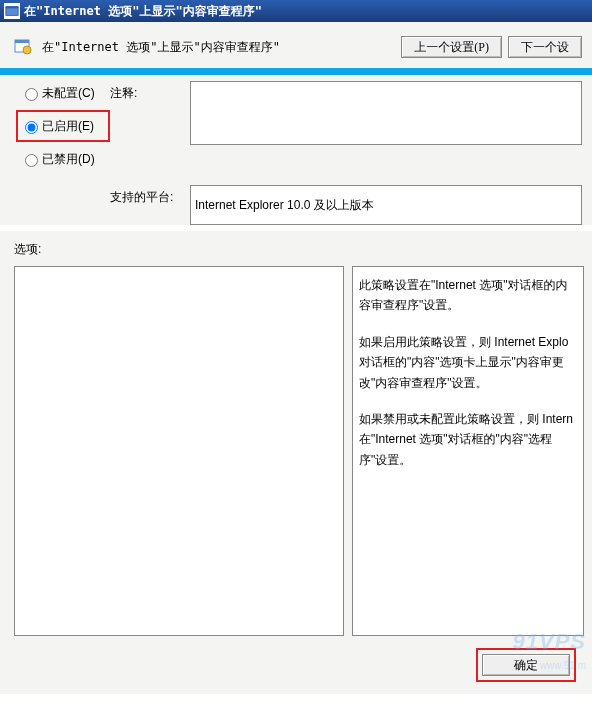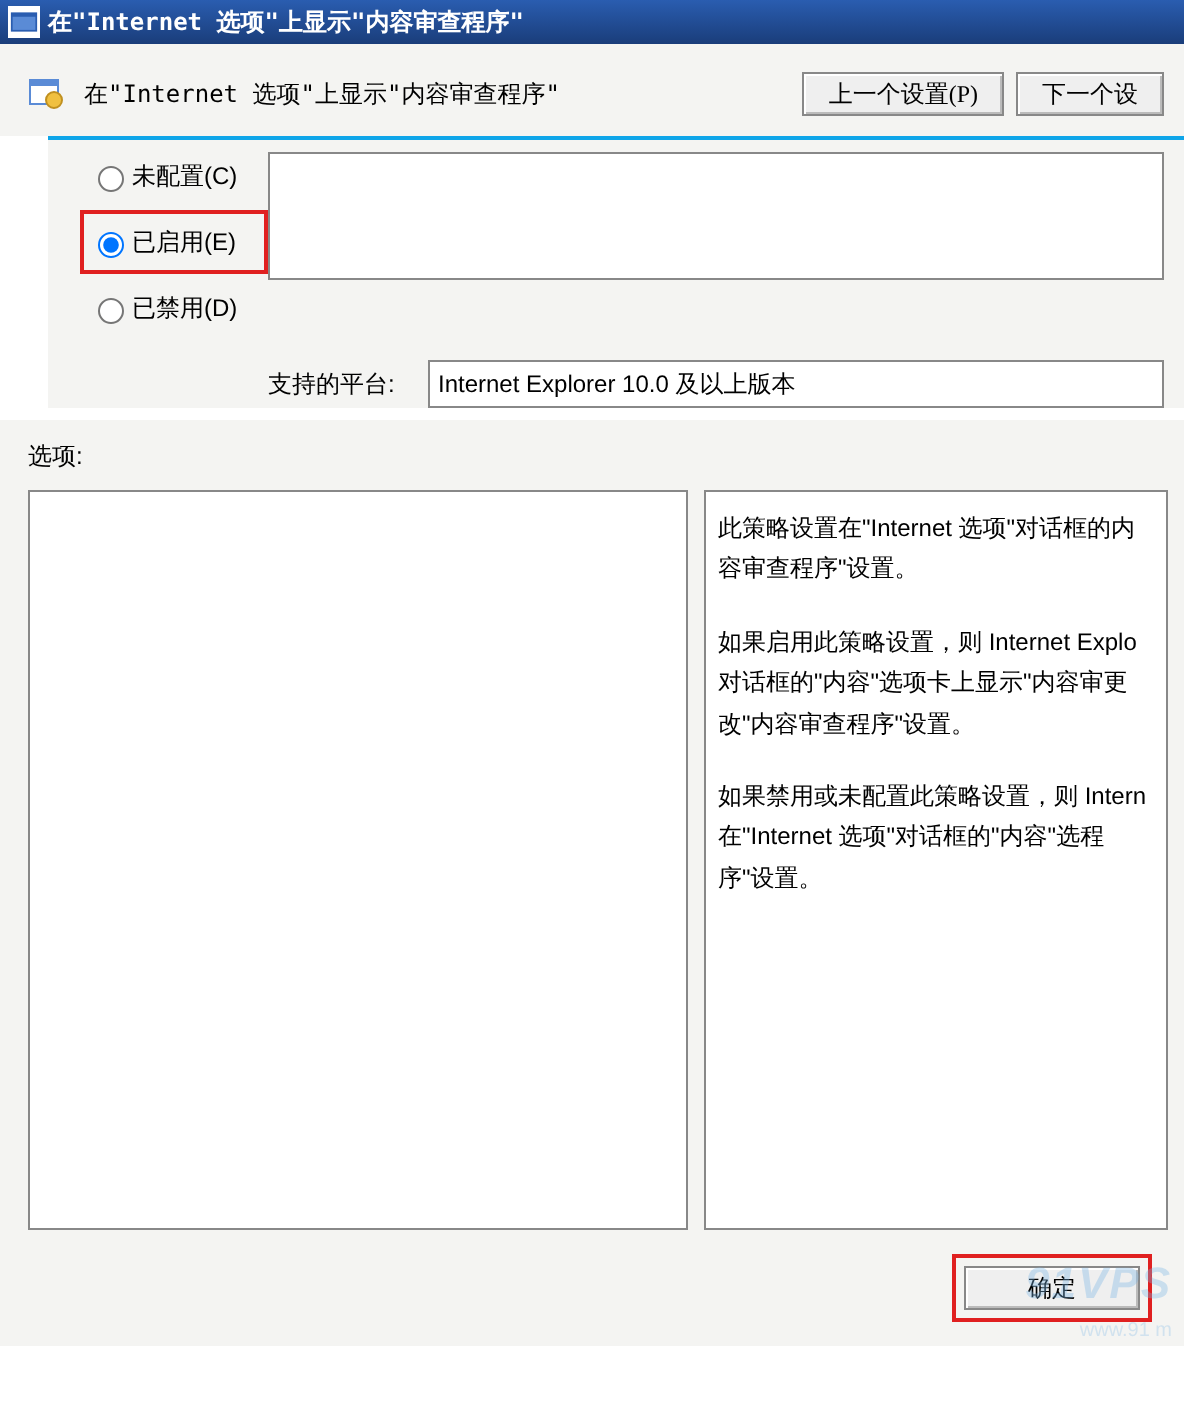--- a/index.html
+++ b/index.html
@@ -63,22 +63,21 @@
     box-shadow: inset 1px 1px 0 #fff, inset -1px -1px 0 #bbb;
     height: 22px;
     padding: 0 12px;
     font-size: 12px;
     font-family: Liberation Serif, serif;
     cursor: pointer;
   }
   .body-area {
     background: #f4f4f2;
     padding: 6px 10px 0 20px;
-    border-top: 2px solid #0ea5e9;
-    margin-left: 24px;
+    border-top: 7px solid #0ea5e9;
   }
   .config-row {
     display: flex;
     align-items: flex-start;
     margin-bottom: 6px;
   }
   .radio-col {
     width: 90px;
     flex: 0 0 90px;
   }
@@ -109,21 +108,21 @@
     height: 64px;
     resize: none;
     border: 1px solid #888;
     background: #fff;
     font-family: inherit;
     font-size: 12px;
     padding: 2px;
   }
   input.platform {
     width: 100%;
-    height: 24px;
+    height: 40px;
     border: 1px solid #888;
     background: #fff;
     font-family: inherit;
     font-size: 12px;
     padding: 2px 4px;
   }
   .lower {
     background: #f4f4f2;
     padding: 10px 8px 0 14px;
   }
@@ -225,20 +224,21 @@
         <label class="radio-item" style="margin-bottom:0">
           <input type="radio" name="state" checked="" style="">
           <span>已启用(E)</span>
         </label>
       </div>
       <label class="radio-item">
         <input type="radio" name="state" style="">
         <span>已禁用(D)</span>
       </label>
     </div>
+    <div class="label-col">注释:</div>
     <div class="field-col">
       <textarea class="notes" style=""></textarea>
     </div>
   </div>
   <div class="config-row" style="margin-top:4px;">
     <div class="radio-col"></div>
     <div class="label-col">支持的平台:</div>
     <div class="field-col">
       <input class="platform" readonly="" value="Internet Explorer 10.0 及以上版本" style="">
     </div>

